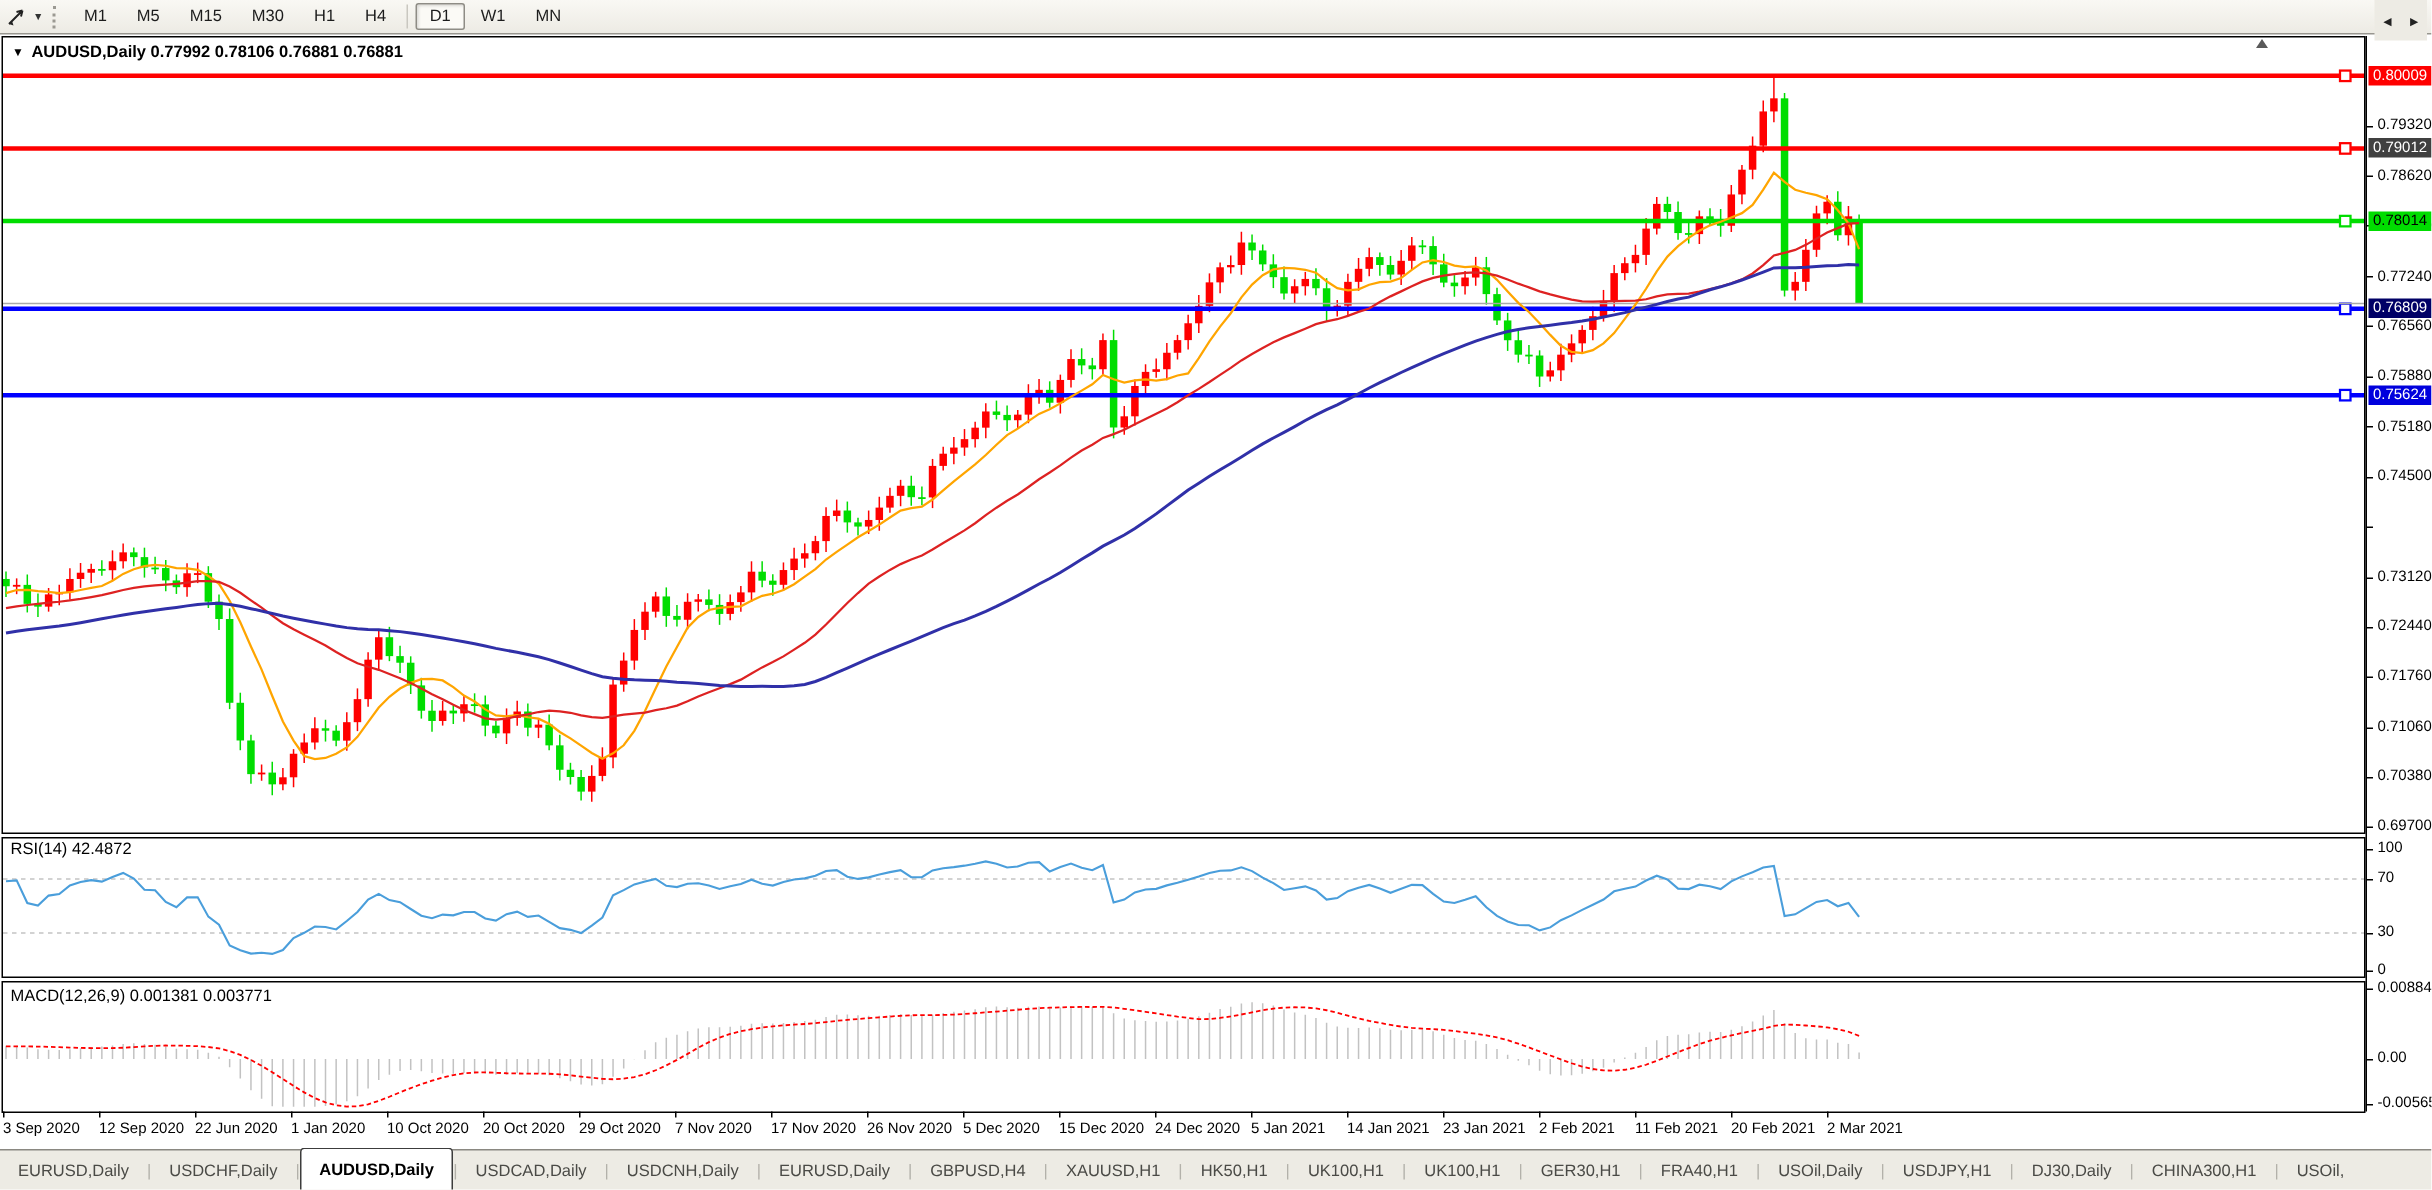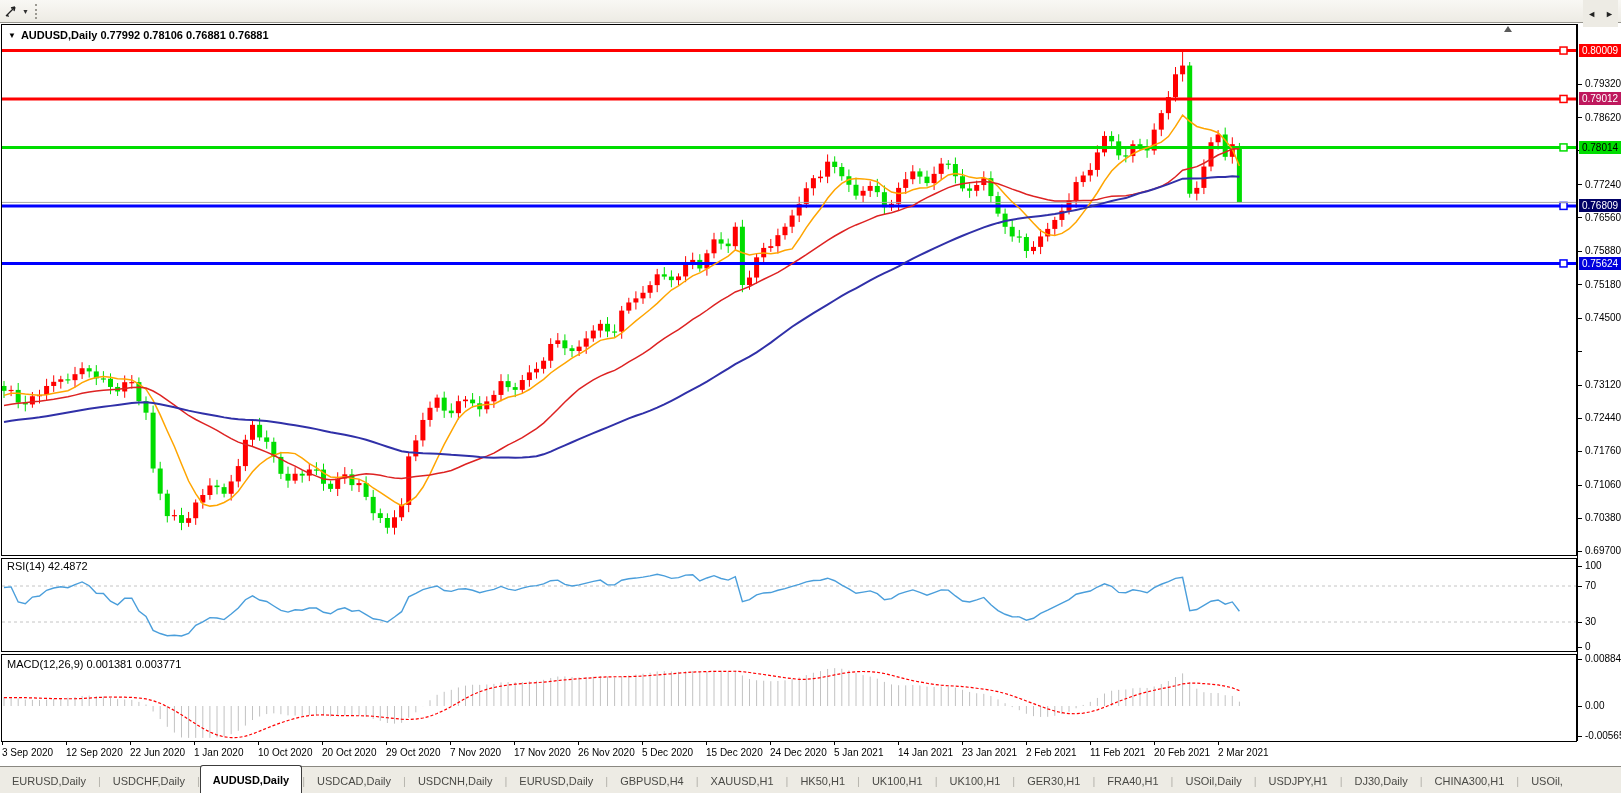--- a/index.html
+++ b/index.html
@@ -47,20 +47,32 @@
   <div class="tool-group">
     <span style="display:inline-flex;">
       <svg width="15" height="15" style="position:static;">
         <path d="M2,12 L11,3 M11,3 L7,4 M11,3 L10,7" stroke="#222" stroke-width="1.3" fill="none"></path>
         <path d="M2,12 l3,1 l-1,-3 z" fill="#222"></path>
       </svg>
     </span>
     <span class="dd-glyph">▼</span>
   </div>
   <div class="grip"></div>
+  <div id="tf-buttons" style="display:flex;align-items:center;">
+      <div class="tf-btn">M1</div>
+      <div class="tf-btn">M5</div>
+      <div class="tf-btn">M15</div>
+      <div class="tf-btn">M30</div>
+      <div class="tf-btn">H1</div>
+      <div class="tf-btn">H4</div>
+      <div class="v-sep"></div>
+      <div class="tf-btn active">D1</div>
+      <div class="tf-btn">W1</div>
+      <div class="tf-btn">MN</div>
+    </div>
 </div>
 
 <div>
 
   <div class="panel-border" style="left:1px;top:24px;width:1574px;height:530px;"></div>
   <div class="panel-border" style="left:1px;top:558px;width:1574px;height:92px;"></div>
   <div class="panel-border" style="left:1px;top:654px;width:1574px;height:86px;"></div>
 
   <div style="position:absolute;left:1577px;top:24px;width:1px;height:717px;background:#000;"></div>
 
@@ -667,21 +679,21 @@
   <div id="macd-axis">
       <div class="tickmark" style="left: 1578px; top: 658.524px; width: 4px; height: 1px;"></div>
       <div class="axis-label" style="left: 1585px; top: 653.024px;">0.00884</div>
       <div class="tickmark" style="left: 1578px; top: 705.5px; width: 4px; height: 1px;"></div>
       <div class="axis-label" style="left: 1585px; top: 700px;">0.00</div>
       <div class="tickmark" style="left: 1578px; top: 735.524px; width: 4px; height: 1px;"></div>
       <div class="axis-label" style="left: 1585px; top: 730.024px;">-0.00565</div>
     </div>
   <div id="badges">
       <div class="badge" style="top: 44.0491px; background: rgb(255, 0, 0); color: rgb(255, 255, 255);">0.80009</div>
-      <div class="badge" style="top: 92.4534px; background: #be185d; color: rgb(255, 255, 255);">0.79012</div>
+      <div class="badge" style="top: 92.4534px; background: #404040; color: rgb(255, 255, 255);">0.79012</div>
       <div class="badge" style="top: 140.906px; background: rgb(0, 221, 0); color: rgb(0, 0, 0);">0.78014</div>
       <div class="badge" style="top: 199.409px; background: rgb(0, 0, 102); color: rgb(255, 255, 255);">0.76809</div>
       <div class="badge" style="top: 256.941px; background: rgb(0, 0, 221); color: rgb(255, 255, 255);">0.75624</div>
     </div>
   <div id="date-axis">
       <div class="date-tick" style="left: 2px;"></div>
       <div class="date-label" style="left: 2px;">3 Sep 2020</div>
       <div class="date-tick" style="left: 66px;"></div>
       <div class="date-label" style="left: 66px;">12 Sep 2020</div>
       <div class="date-tick" style="left: 130px;"></div>

